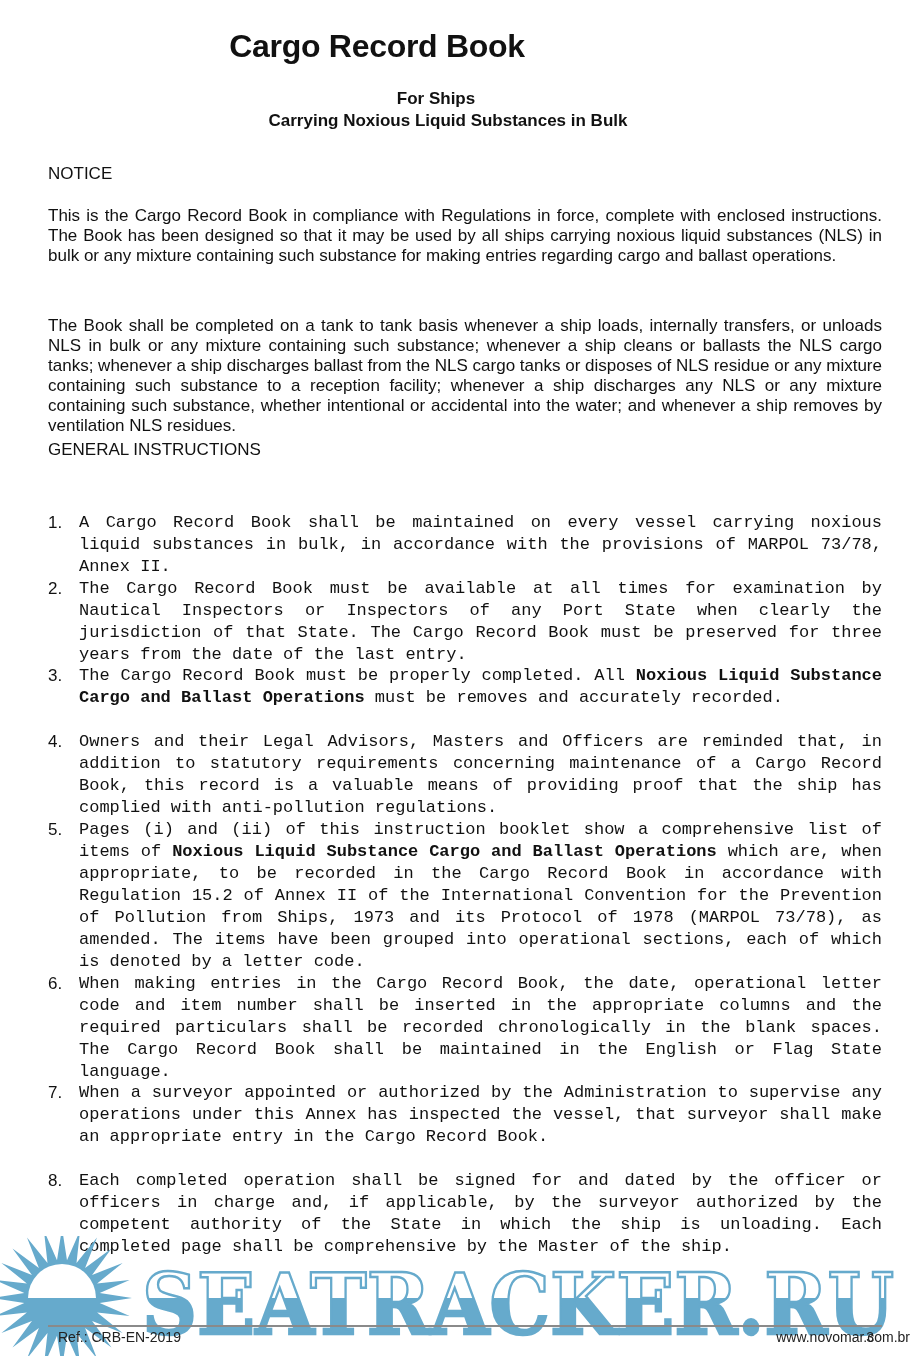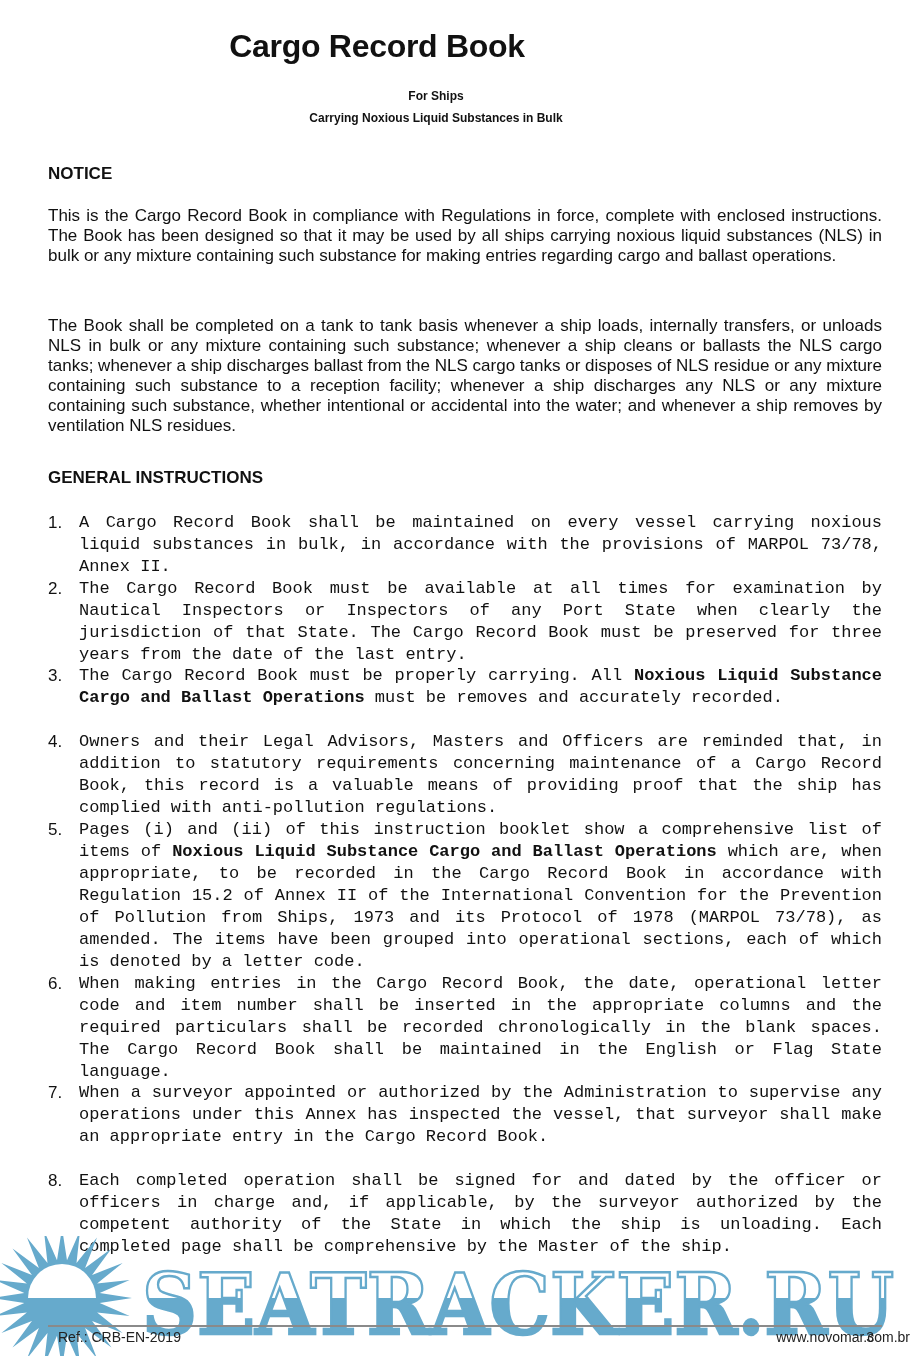--- a/index.html
+++ b/index.html
@@ -1,24 +1,24 @@
 <!DOCTYPE html>
 <html><head>
   <meta charset="utf-8">
   <style>
     html, body { margin: 0; padding: 0; background: #ffffff; }
     body { width: 910px; height: 1356px; position: relative; overflow: hidden;
       font-family: "Liberation Sans", sans-serif; color: #111; }
     .title { position: absolute; top: 28px; left: 0; width: 754px; text-align: center;
       font-size: 32px; font-weight: bold; letter-spacing: -0.3px; }
     .subtitle { position: absolute; left: 0; width: 872px; text-align: center;
-      font-size: 12px; font-weight: bold; }
+      font-size: 17px; font-weight: bold; }
     .sub1 { top: 89px; }
-    .sub2 { top: 111px; }
-    .heading { position: absolute; left: 48px; font-size: 17px; font-weight: bold; }
+    .sub2 { top: 111px; margin-left: 12px; }
+    .heading { position: absolute; left: 48px; font-size: 17px; font-weight: normal; }
     .para { position: absolute; left: 48px; width: 834px; font-size: 17px;
       line-height: 20px; text-align: justify; }
     .item { position: absolute; left: 48px; width: 834px; font-size: 17px; line-height: 22px; }
     .item .num { position: absolute; left: 0; top: 0; width: 30px; }
     .item .txt { margin-left: 31px; text-align: justify; font-family: Liberation Mono, monospace; }
     .item .txt b { font-weight: bold; }
     .watermark { position: absolute; left: 0; top: 1236px; width: 910px; height: 120px; }
     .footer-line { position: absolute; left: 48px; top: 1325px; width: 834px; height: 2px; background: #8a8a8a; }
     .footer { position: absolute; top: 1329px; font-size: 14px; color: #222; text-align: right; }
     .f-left { left: 58px; }
@@ -29,33 +29,33 @@
 <body>
 
 <div class="title">Cargo Record Book</div>
 <div class="subtitle sub1">For Ships</div>
 <div class="subtitle sub2">Carrying Noxious Liquid Substances in Bulk</div>
 
 <div class="heading" style="top:164px">NOTICE</div>
 <div class="para" style="top:206px">This is the Cargo Record Book in compliance with Regulations in force, complete with enclosed instructions. The Book has been designed so that it may be used by all ships carrying noxious liquid substances (NLS) in bulk or any mixture containing such substance for making entries regarding cargo and ballast operations.</div>
 <div class="para" style="top:316px">The Book shall be completed on a tank to tank basis whenever a ship loads, internally transfers, or unloads NLS in bulk or any mixture containing such substance; whenever a ship cleans or ballasts the NLS cargo tanks; whenever a ship discharges ballast from the NLS cargo tanks or disposes of NLS residue or any mixture containing such substance to a reception facility; whenever a ship discharges any NLS or any mixture containing such substance, whether intentional or accidental into the water; and whenever a ship removes by ventilation NLS residues.</div>
 
-<div class="heading" style="top:468px">GENERAL INSTRUCTIONS</div>
+<div class="heading" style="top:440px">GENERAL INSTRUCTIONS</div>
 
 <div class="item" style="top:512px">
   <span class="num">1.</span>
   <div class="txt"><span>A Cargo Record Book shall be maintained on every vessel carrying noxious liquid substances in bulk, in accordance with the provisions of MARPOL 73/78, Annex II.</span><b></b><span></span></div>
 </div>
 <div class="item" style="top:578px">
   <span class="num">2.</span>
   <div class="txt"><span>The Cargo Record Book must be available at all times for examination by Nautical Inspectors or Inspectors of any Port State when clearly the jurisdiction of that State. The Cargo Record Book must be preserved for three years from the date of the last entry.</span><b></b><span></span></div>
 </div>
 <div class="item" style="top:665px">
   <span class="num">3.</span>
-  <div class="txt"><span>The Cargo Record Book must be properly carrying. All </span><b>Noxious Liquid Substance Cargo and Ballast Operations</b><span> must be removes and accurately recorded.</span></div>
+  <div class="txt"><span>The Cargo Record Book must be properly completed. All </span><b>Noxious Liquid Substance Cargo and Ballast Operations</b><span> must be removes and accurately recorded.</span></div>
 </div>
 <div class="item" style="top:731px">
   <span class="num">4.</span>
   <div class="txt"><span>Owners and their Legal Advisors, Masters and Officers are reminded that, in addition to statutory requirements concerning maintenance of a Cargo Record Book, this record is a valuable means of providing proof that the ship has complied with anti-pollution regulations.</span><b></b><span></span></div>
 </div>
 <div class="item" style="top:819px">
   <span class="num">5.</span>
   <div class="txt"><span>Pages (i) and (ii) of this instruction booklet show a comprehensive list of items of </span><b>Noxious Liquid Substance Cargo and Ballast Operations</b><span> which are, when appropriate, to be recorded in the Cargo Record Book in accordance with Regulation 15.2 of Annex II of the International Convention for the Prevention of Pollution from Ships, 1973 and its Protocol of 1978 (MARPOL 73/78), as amended. The items have been grouped into operational sections, each of which is denoted by a letter code.</span></div>
 </div>
 <div class="item" style="top:973px">

